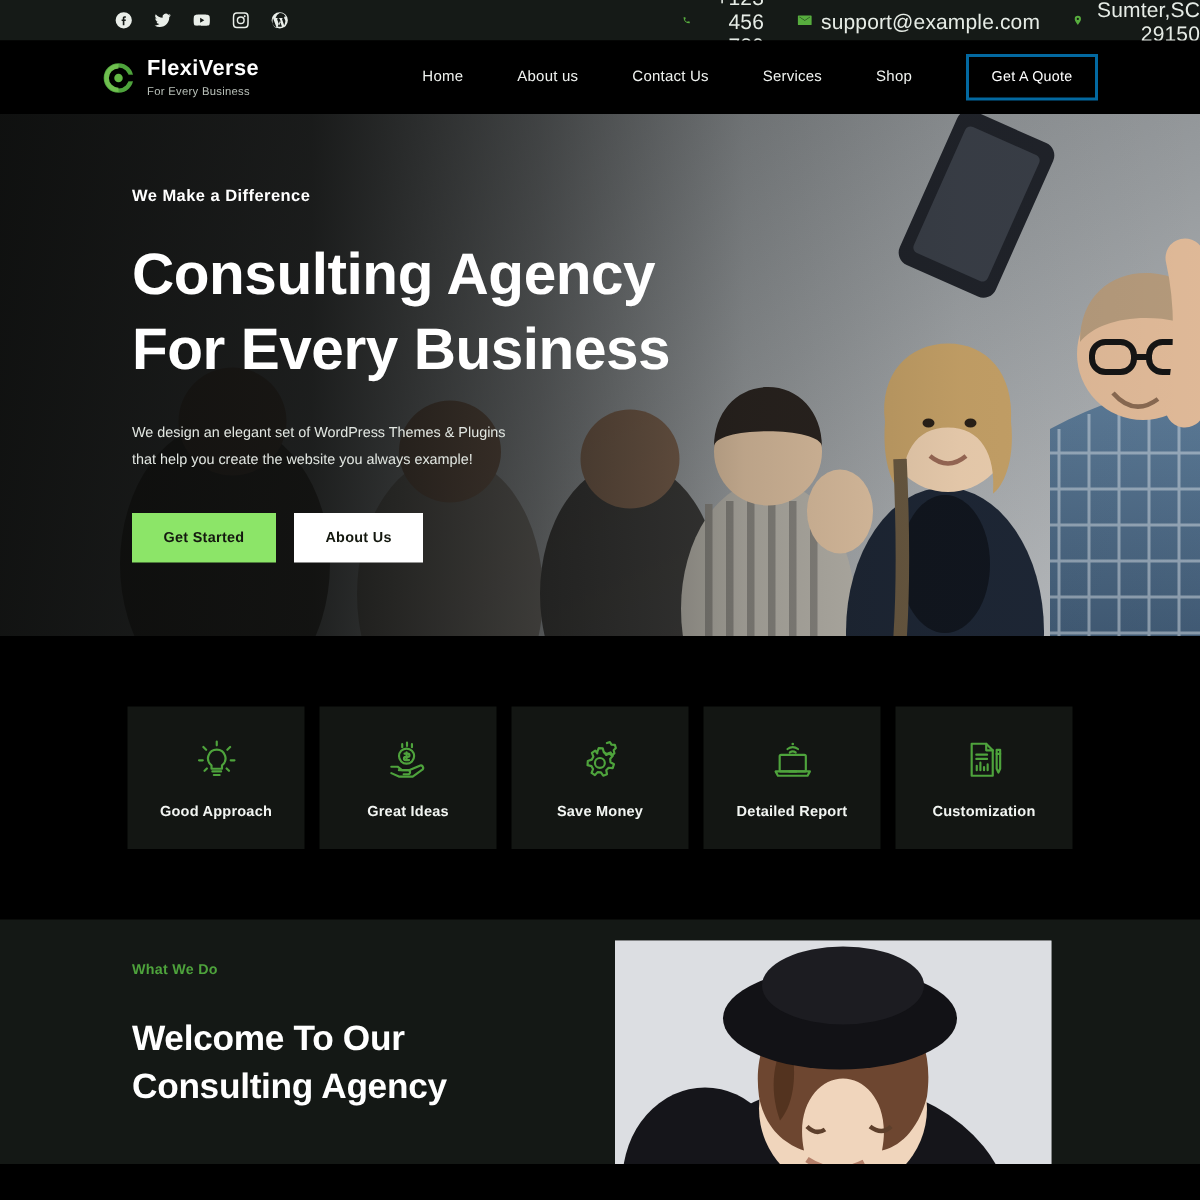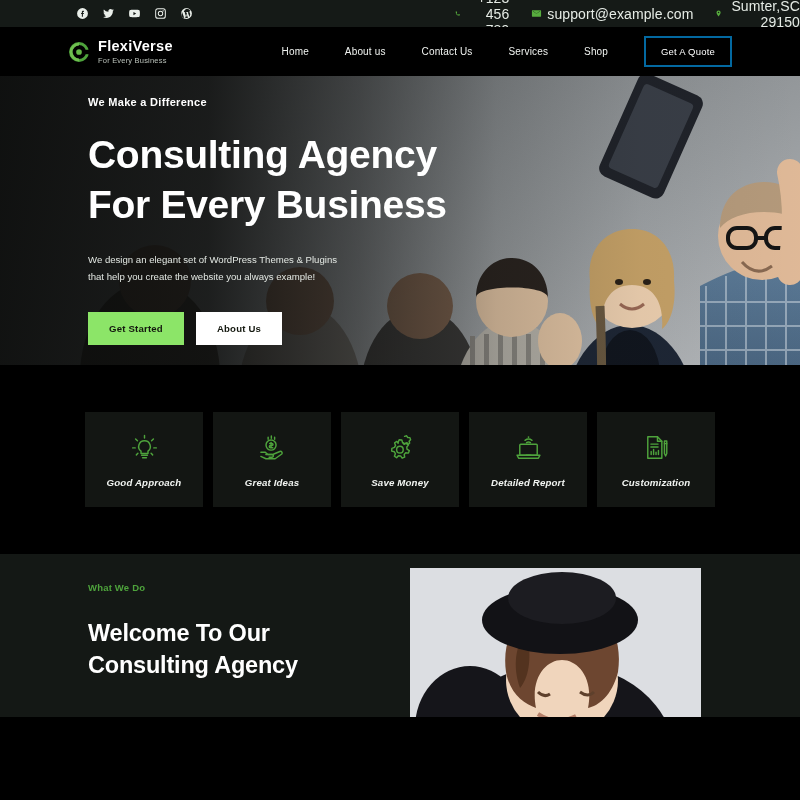--- a/index.html
+++ b/index.html
@@ -45,21 +45,21 @@
   .navlink { font-size: 10px; color: #f0f3f0; letter-spacing: .15px; text-decoration: none; cursor: pointer; white-space: nowrap; }
   .quote-btn {
     border: 2px solid #0369a1; color: #fff; background: transparent;
     font-size: 9.5px; letter-spacing: .2px;
     padding: 8px 15px; cursor: pointer;
     font-family: "Liberation Sans", sans-serif;
     white-space: nowrap;
   }
 
   
-  .hero { position: relative; height: 289px; overflow: hidden; background: #23241f; }
+  .hero { position: relative; height: 348px; overflow: hidden; background: #23241f; }
   .hero-photo { position: absolute; inset: 0; }
   .hero-overlay {
     position: absolute; inset: 0;
     background: linear-gradient(90deg, rgba(8,9,8,.93) 0%, rgba(10,11,10,.86) 26%, rgba(12,13,12,.55) 45%, rgba(10,12,10,.20) 62%, rgba(8,10,8,.06) 80%, rgba(6,8,6,.02) 100%);
   }
   .hero-inner { position: absolute; left: 88px; top: 0; height: 100%; display: flex; flex-direction: column; justify-content: center; }
   .eyebrow { font-size: 11px; font-weight: bold; color: #ffffff; letter-spacing: .3px; margin-bottom: 22px; }
   .hero-h1 { font-size: 39px; line-height: 1.28; font-weight: bold; color: #ffffff; letter-spacing: -.3px; }
   .hero-p { font-size: 9.6px; line-height: 1.85; color: #e2e7e2; margin-top: 21px; }
   .hero-btns { display: flex; gap: 12px; margin-top: 26px; }
@@ -72,21 +72,20 @@
   .btn-primary { background: #8ce568; color: #14180f; }
   .btn-secondary { background: #ffffff; color: #14180f; }
 
   
   .features { background: #000000; height: 189px; display: flex; align-items: center; justify-content: center; }
   .feat-grid { display: flex; gap: 10px; }
   .feat-card {
     width: 118px; height: 95px; background: #131613;
     display: flex; flex-direction: column; align-items: center; justify-content: center;
     gap: 14px;
-    font-style: italic;
   }
   .feat-icon { width: 31px; height: 31px; display: block; }
   .feat-icon svg { width: 31px; height: 31px; display: block; stroke: #4ea33c; fill: none; stroke-width: 1.5; stroke-linecap: round; stroke-linejoin: round; }
   .feat-label { font-size: 9.7px; font-weight: bold; color: #f2f5f2; letter-spacing: .15px; }
 
   
   .about { background: #15191600; position: relative; height: 163px; background-color: #141815; }
   .about-text { position: absolute; left: 88px; top: 28px; width: 300px; }
   .about-eyebrow { font-size: 9.5px; font-weight: bold; color: #4ea33c; letter-spacing: .2px; }
   .about-h2 { font-size: 23.5px; line-height: 1.38; font-weight: bold; color: #ffffff; margin-top: 24px; letter-spacing: -.2px; }

